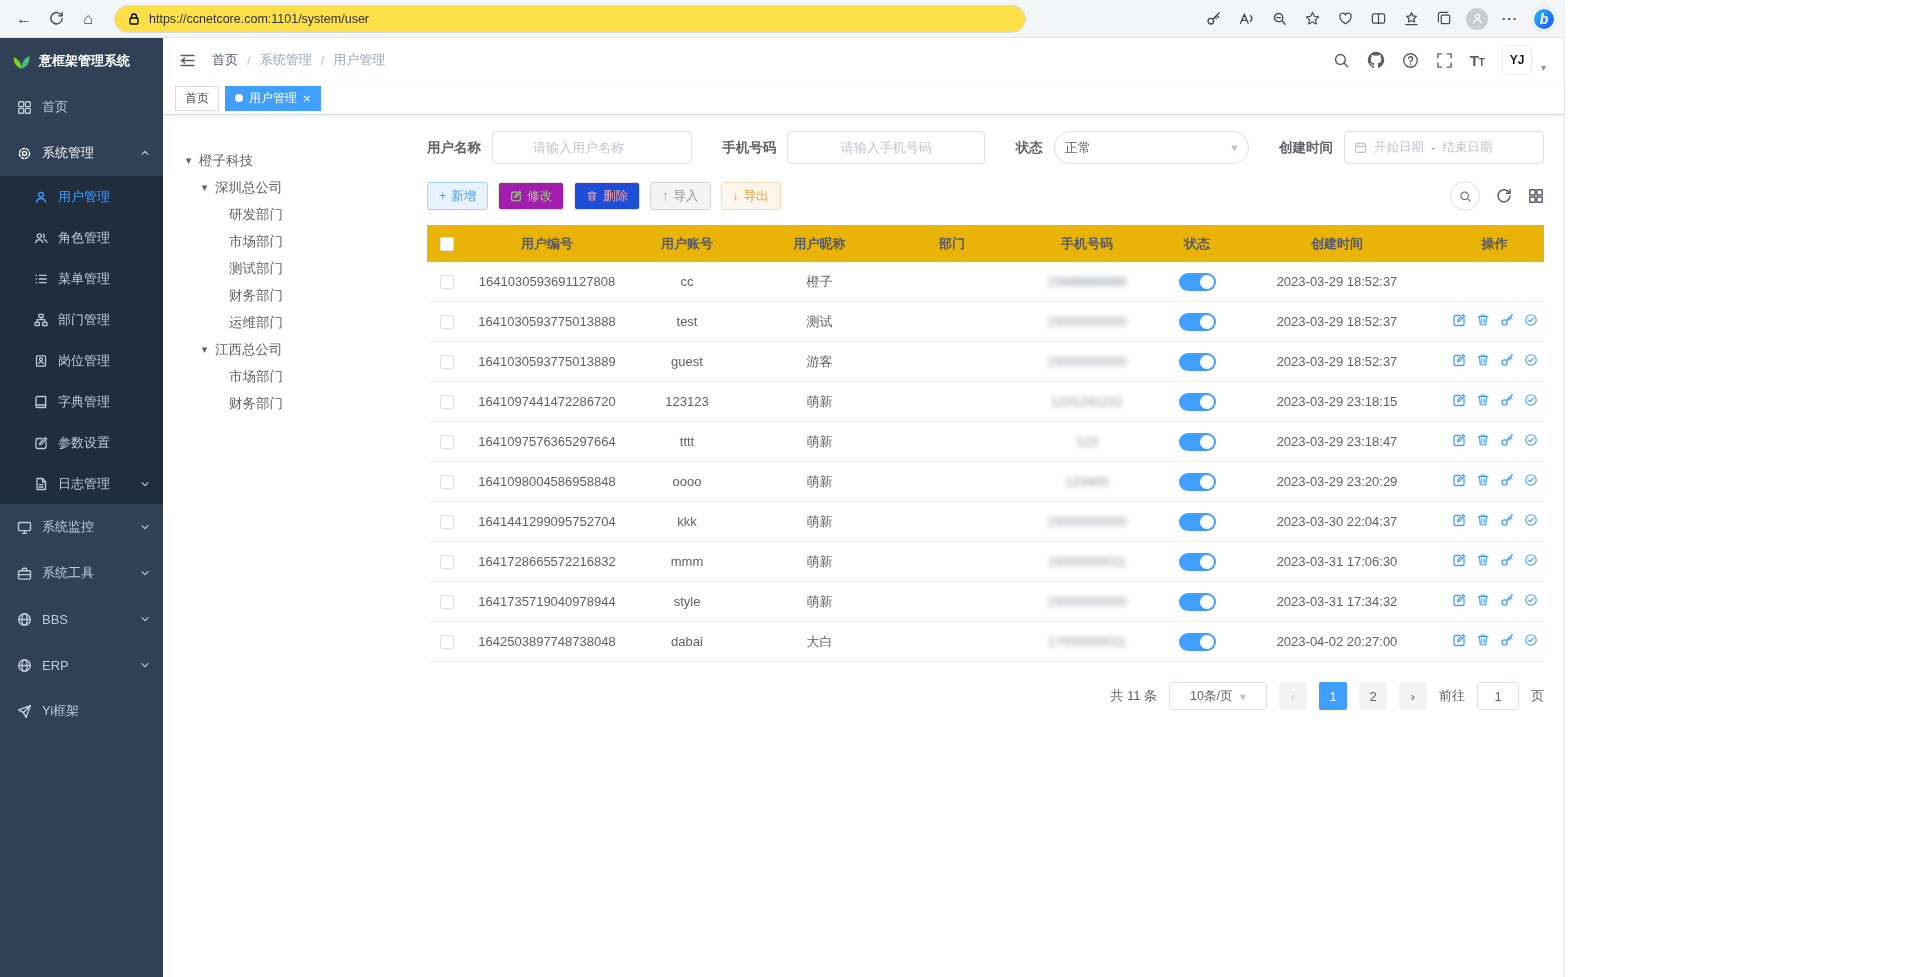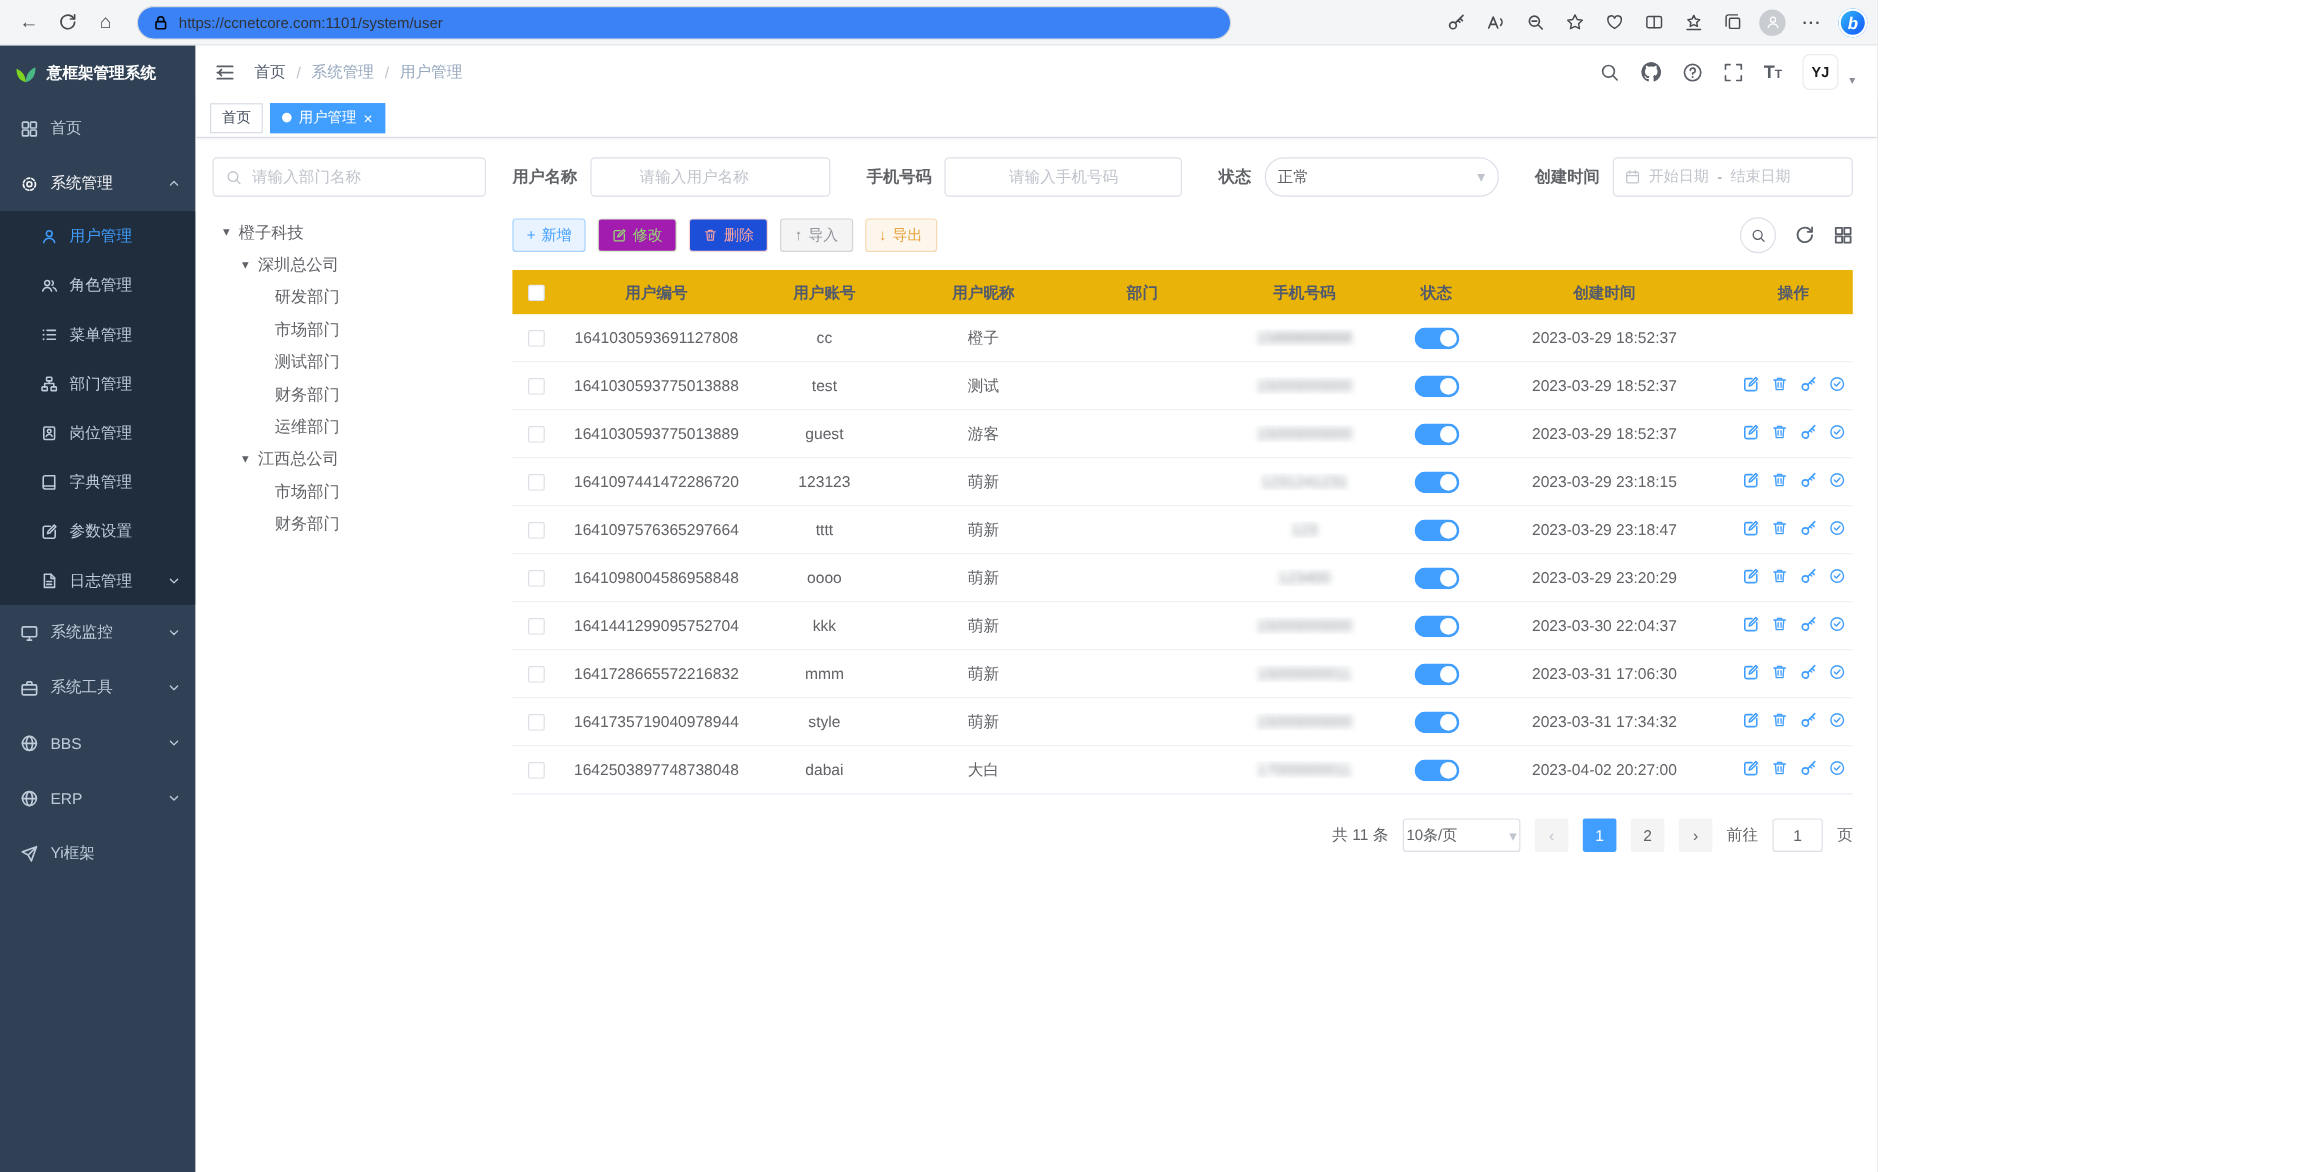--- a/index.html
+++ b/index.html
@@ -3,21 +3,21 @@
 <meta charset="utf-8">
 <style>
 *{box-sizing:border-box;margin:0;padding:0}
 html,body{width:1919px;height:977px;background:#fff}
 body{font-family:"Liberation Sans","DejaVu Sans",sans-serif;overflow:hidden}
 .screen{width:1565px;height:977px;background:#fff;border-right:1px solid #ececec;position:relative}
 
 
 .browser-bar{height:38px;background:#f4f5f7;border-bottom:1px solid #e1e2e6;display:flex;align-items:center;padding:0 8px}
 .bicon{width:32px;height:30px;display:flex;align-items:center;justify-content:center;font-size:16px;color:#474b50;border-radius:5px;cursor:pointer}
-.address-bar{flex:1;max-width:912px;height:28px;background:#3b82f6;border:1px solid #d7d9dd;border-radius:14px;display:flex;align-items:center;padding:0 12px;gap:8px;margin:0 10px;cursor:text}
+.address-bar{flex:1;max-width:912px;height:28px;background:#fde047;border:1px solid #d7d9dd;border-radius:14px;display:flex;align-items:center;padding:0 12px;gap:8px;margin:0 10px;cursor:text}
 .url{font-size:12.5px;color:#2f3237;white-space:nowrap}
 .browser-right{margin-left:auto;display:flex;align-items:center;gap:3px}
 .browser-right .bicon{width:30px}
 .b-avatar{width:22px;height:22px;border-radius:50%;background:#c9ccd1;color:#fff;display:flex;align-items:center;justify-content:center}
 .copilot{width:24px;height:24px;border-radius:50%;background:linear-gradient(135deg,#35c3f3,#1a6dff 70%);color:#fff;font-weight:bold;font-style:italic;display:flex;align-items:center;justify-content:center;font-size:14px;margin-left:4px;box-shadow:0 0 0 2px #fff inset}
 .ellipsis{letter-spacing:1px;font-weight:bold;font-size:13px}
 
 
 .i{fill:none;stroke:currentColor;stroke-width:1.3;stroke-linecap:round;stroke-linejoin:round}
 .if{fill:currentColor;stroke:none}
@@ -108,21 +108,21 @@
 .cell{text-align:center;overflow:hidden;white-space:nowrap}
 .checkbox{width:14px;height:14px;border:1px solid #dcdfe6;border-radius:2px;background:#fff;margin:0 auto;display:block;cursor:pointer}
 .switch{width:37px;height:18px;background:#409eff;border-radius:9px;position:relative;display:inline-block;cursor:pointer;vertical-align:middle}
 .switch::after{content:"";position:absolute;right:2px;top:2px;width:14px;height:14px;background:#fff;border-radius:50%}
 .masked{filter:blur(2.6px);color:#8d949c}
 .actions{display:inline-flex;gap:10px;justify-content:center;color:#409eff}
 .actions>*{cursor:pointer}
 
 
 .pager{margin-top:20px;display:flex;align-items:center;justify-content:flex-end;gap:12px;font-size:13px;color:#606266;padding-bottom:24px}
-.page-size{width:98px;height:28px;border:1px solid #dcdfe6;border-radius:3px;display:flex;align-items:center;justify-content:space-between;padding:0 2px;font-size:12.5px;background:#fff;cursor:pointer}
+.page-size{width:98px;height:28px;border:1px solid #dcdfe6;border-radius:3px;display:flex;align-items:center;justify-content:space-between;padding:0 20px;font-size:12.5px;background:#fff;cursor:pointer}
 .page-size .sc{color:#c0c4cc}
 .pg{min-width:28px;height:28px;background:#f4f4f5;border-radius:2px;display:inline-flex;align-items:center;justify-content:center;font-size:13px;color:#606266;cursor:pointer;padding:0 4px}
 .pg.dis{color:#c0c4cc}
 .pg.active{background:#409eff;color:#fff}
 .goto-input{width:42px;height:28px;border:1px solid #dcdfe6;border-radius:3px;text-align:center;font-size:13px;color:#606266;outline:none}
 </style>
 </head>
 <body>
 
 <div class="screen">
@@ -404,27 +404,20 @@
         <span class="tag active">
           <span class="dot"></span>
           <span>用户管理</span>
           <span class="x">×</span>
         </span>
       </div>
 
       <div class="content">
 
         <div class="dept-panel">
-          <div class="search-box">
-            <svg class="i" width="14" height="14" viewBox="0 0 16 16">
-                <circle cx="7" cy="7" r="4.6"></circle>
-                <path d="M10.4 10.4l3.2 3.2"></path>
-              </svg>
-            <span class="ph">请输入部门名称</span>
-          </div>
           <div class="tree">
             <div class="tree-node lvl0">
               <span class="tcaret">▾</span>
               <span>橙子科技</span>
             </div>
             <div class="tree-node lvl1">
               <span class="tcaret">▾</span>
               <span>深圳总公司</span>
             </div>
             <div class="tree-node lvl2">

